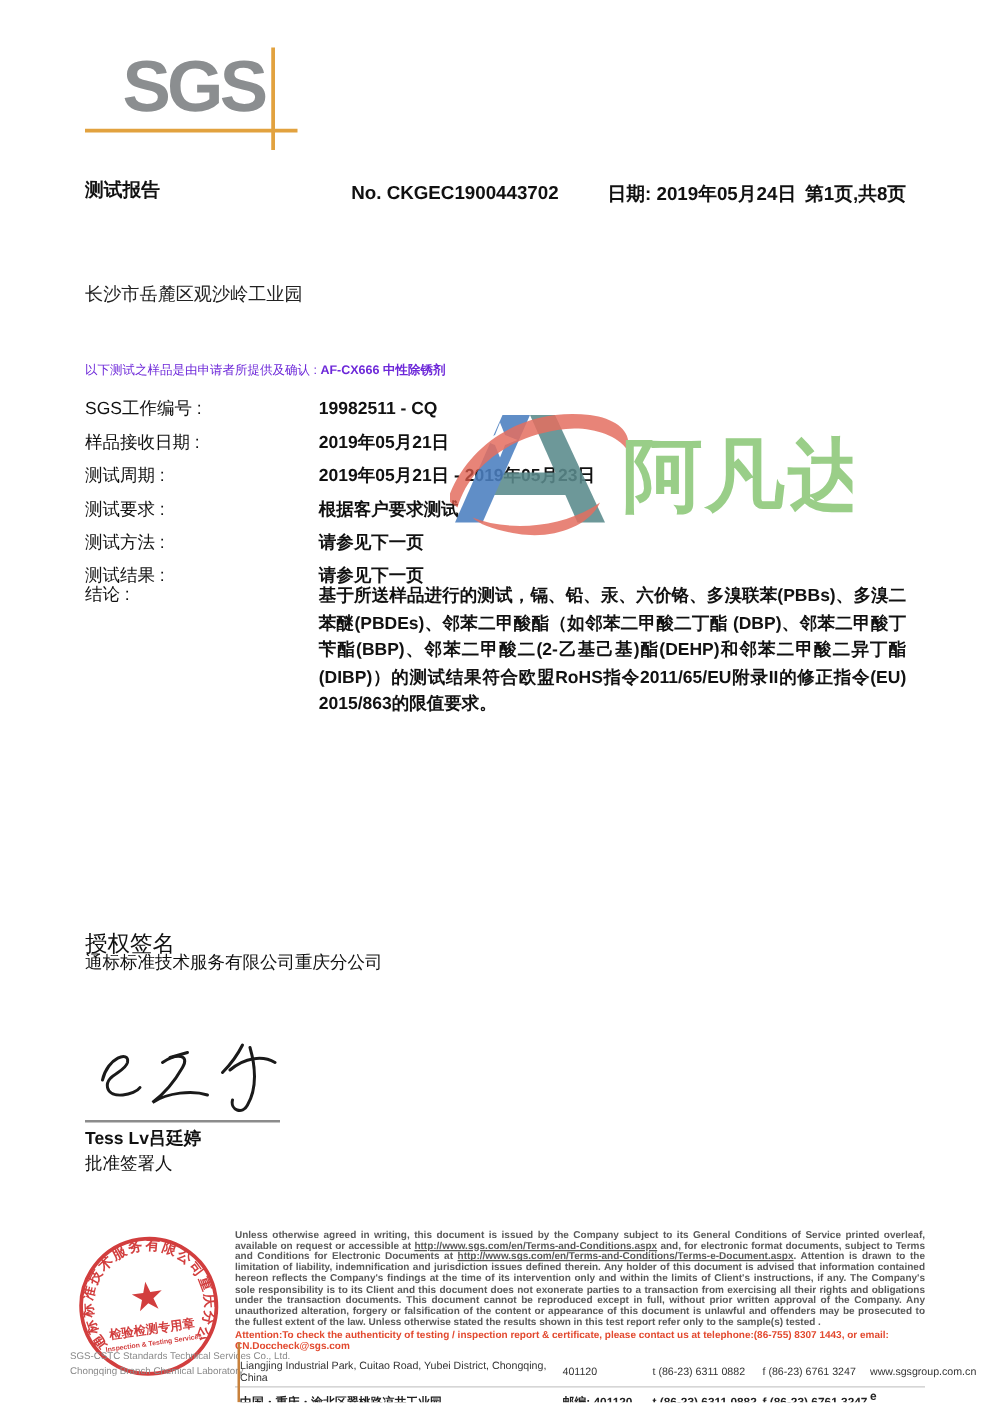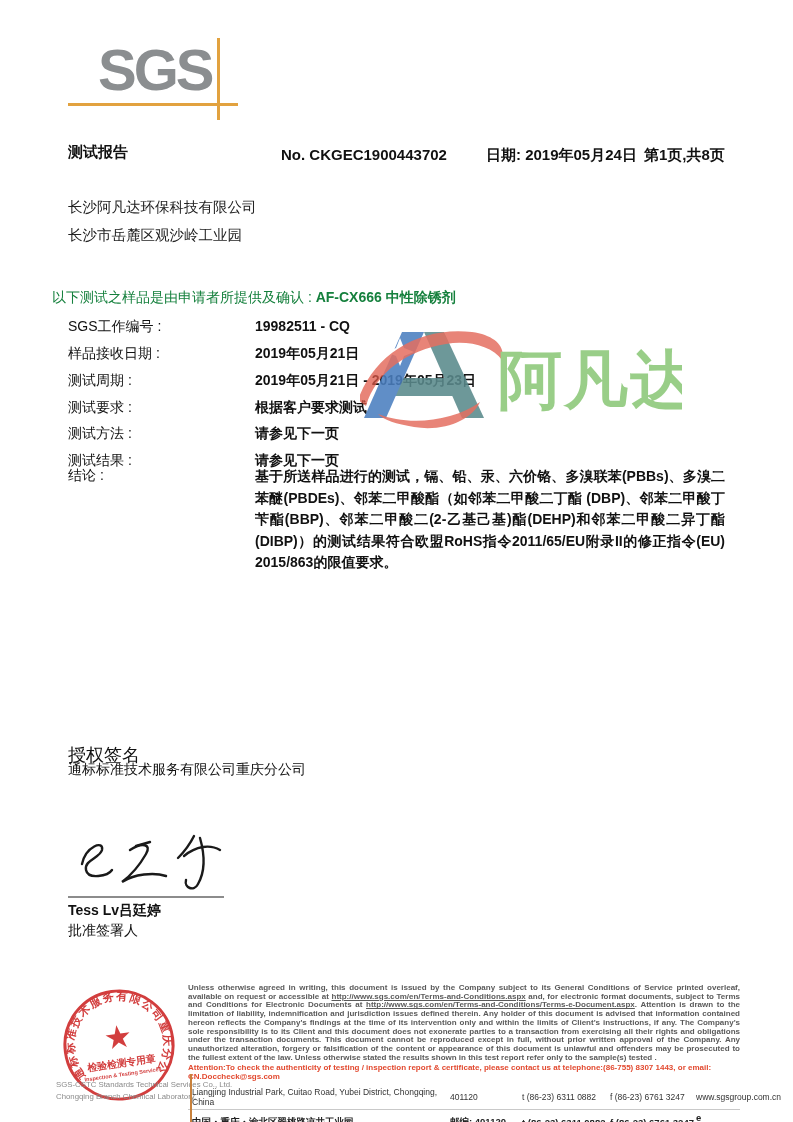--- a/index.html
+++ b/index.html
@@ -14,21 +14,21 @@
 
   
   .report-title { position:absolute; left:68px; top:143px; font-size:15px; font-weight:bold; color:#111; }
   .report-no { position:absolute; left:281px; top:146px; font-size:15px; font-weight:bold; color:#111; }
   .report-date { position:absolute; left:486px; top:146px; font-size:15px; font-weight:bold; color:#111; }
   .report-page { position:absolute; left:644px; top:146px; font-size:15px; font-weight:bold; color:#111; }
 
   .applicant-name { position:absolute; left:68px; top:198px; font-size:14.5px; color:#222; }
   .applicant-addr { position:absolute; left:68px; top:226px; font-size:14.5px; color:#222; }
 
-  .sample-intro { position:absolute; left:52px; top:289px; font-size:14px; color:#15803d; z-index:2; }
+  .sample-intro { position:absolute; left:68px; top:289px; font-size:10px; color:#6d28d9; z-index:2; }
   .sample-intro b { font-weight:bold; }
 
   .info-row { position:absolute; left:68px; font-size:14px; color:#111; z-index:2; width:660px; }
   .info-row .lbl { display:inline-block; width:187px; vertical-align:top; }
   .info-row .val { display:inline-block; font-weight:bold; vertical-align:top; }
 
   .conclusion-row { position:absolute; left:68px; top:466px; z-index:2; }
   .conclusion-row .lbl { position:absolute; left:0; top:1px; font-size:14px; color:#111; width:187px;}
   .conclusion-row .txt { position:absolute; left:187px; top:0; width:470px; font-size:14px; font-weight:bold; color:#111; line-height:21.5px; text-align:justify; }
 
@@ -69,21 +69,20 @@
     <div class="sgs-text">SGS</div>
     <div class="sgs-vline"></div>
     <div class="sgs-hline"></div>
   </div>
 
   <div class="report-title">测试报告</div>
   <div class="report-no">No. CKGEC1900443702</div>
   <div class="report-date">日期: 2019年05月24日</div>
   <div class="report-page">第1页,共8页</div>
 
-  <div class="applicant-name">长沙阿凡达环保科技有限公司</div>
   <div class="applicant-addr">长沙市岳麓区观沙岭工业园</div>
 
   <div class="sample-intro">
     <span>以下测试之样品是由申请者所提供及确认 : </span><b>AF-CX666 中性除锈剂</b>
   </div>
 
   <div class="info-row" style="top:318px">
     <span class="lbl">SGS工作编号 :</span><span class="val">19982511 - CQ</span>
   </div>
   <div class="info-row" style="top:345px">

